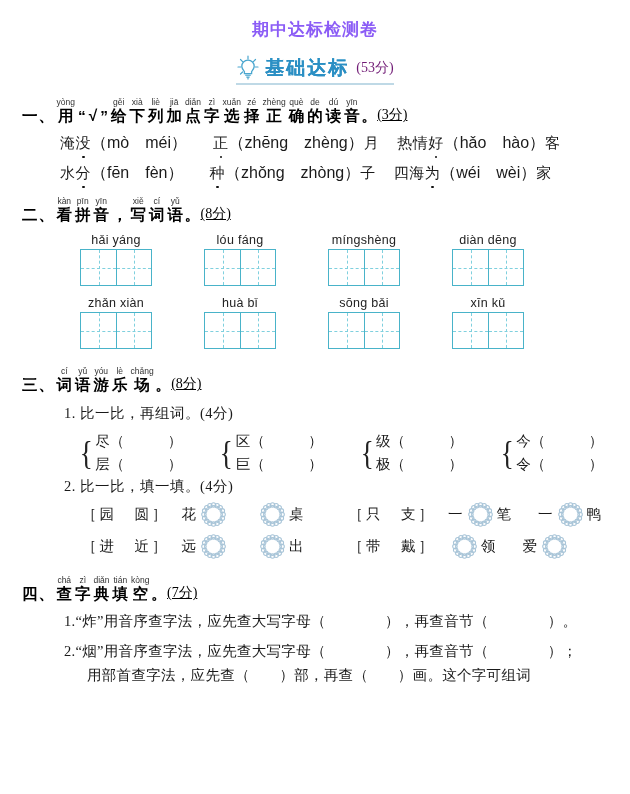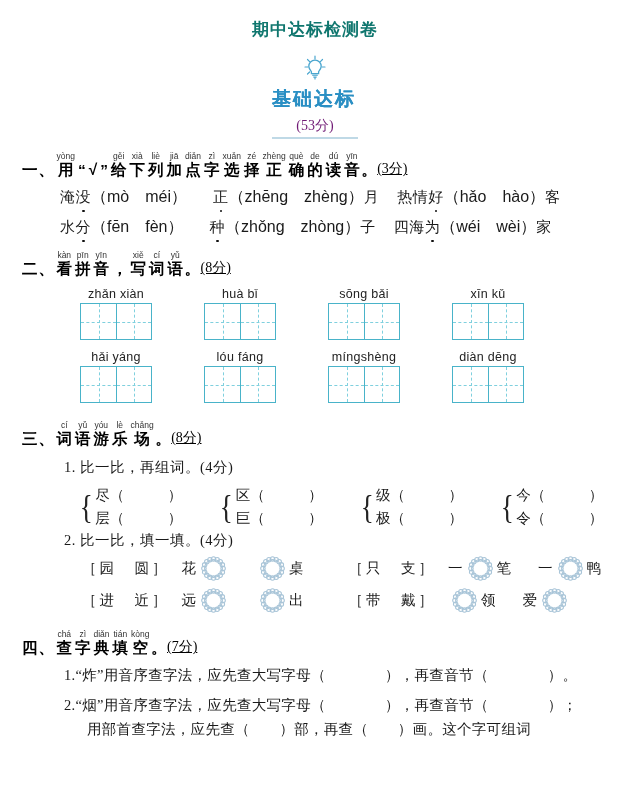--- a/index.html
+++ b/index.html
@@ -24,38 +24,37 @@
   }
 
   
   .paper-title {
     text-align: center;
     font-family: "Liberation Sans", "DejaVu Sans", sans-serif;
     font-weight: bold;
     font-size: 17px;
     letter-spacing: 1px;
     margin: 18px 0 0 0;
-    color: #0f766e;
+    color: #8b5cf6;
   }
 
   
   .banner {
     margin-top: 14px;
     display: flex;
     justify-content: center;
     align-items: flex-end;
   }
   .banner-inner {
     display: flex;
     align-items: center;
     gap: 5px;
     padding-bottom: 2px;
     border-bottom: 2px solid #bfd9e6;
     position: relative;
-    flex-direction: column;
   }
   .bulb-icon { display: block; }
   .banner-text {
     font-family: "Liberation Sans", "DejaVu Sans", sans-serif;
     font-weight: bold;
     font-size: 19px;
     letter-spacing: 2px;
     background: linear-gradient(180deg,#3aa9d4 0%, #1f7fb5 55%, #2f9ccb 100%);
     -webkit-background-clip: text;
     background-clip: text;
@@ -412,20 +411,51 @@
       <span class="ruby">
           <span class="py">yǔ</span>
           <span class="han">语</span>
         </span>
       <span class="tail">。</span>
       <span class="score">(8分)</span>
     </div>
 
     <div class="grid-row">
       <div class="grid-cellwrap">
+        <div class="grid-py">hǎi yáng</div>
+        <div class="tzg">
+            <div class="cell"></div>
+            <div class="cell"></div>
+          </div>
+      </div>
+      <div class="grid-cellwrap">
+        <div class="grid-py">lóu fáng</div>
+        <div class="tzg">
+            <div class="cell"></div>
+            <div class="cell"></div>
+          </div>
+      </div>
+      <div class="grid-cellwrap">
+        <div class="grid-py">míngshèng</div>
+        <div class="tzg">
+            <div class="cell"></div>
+            <div class="cell"></div>
+          </div>
+      </div>
+      <div class="grid-cellwrap">
+        <div class="grid-py">diàn dēng</div>
+        <div class="tzg">
+            <div class="cell"></div>
+            <div class="cell"></div>
+          </div>
+      </div>
+    </div>
+
+    <div class="grid-row">
+      <div class="grid-cellwrap">
         <div class="grid-py">zhǎn xiàn</div>
         <div class="tzg">
             <div class="cell"></div>
             <div class="cell"></div>
           </div>
       </div>
       <div class="grid-cellwrap">
         <div class="grid-py">huà  bǐ</div>
         <div class="tzg">
             <div class="cell"></div>
@@ -434,51 +464,20 @@
       </div>
       <div class="grid-cellwrap">
         <div class="grid-py">sōng bǎi</div>
         <div class="tzg">
             <div class="cell"></div>
             <div class="cell"></div>
           </div>
       </div>
       <div class="grid-cellwrap">
         <div class="grid-py">xīn  kǔ</div>
-        <div class="tzg">
-            <div class="cell"></div>
-            <div class="cell"></div>
-          </div>
-      </div>
-    </div>
-
-    <div class="grid-row">
-      <div class="grid-cellwrap">
-        <div class="grid-py">hǎi yáng</div>
-        <div class="tzg">
-            <div class="cell"></div>
-            <div class="cell"></div>
-          </div>
-      </div>
-      <div class="grid-cellwrap">
-        <div class="grid-py">lóu fáng</div>
-        <div class="tzg">
-            <div class="cell"></div>
-            <div class="cell"></div>
-          </div>
-      </div>
-      <div class="grid-cellwrap">
-        <div class="grid-py">míngshèng</div>
-        <div class="tzg">
-            <div class="cell"></div>
-            <div class="cell"></div>
-          </div>
-      </div>
-      <div class="grid-cellwrap">
-        <div class="grid-py">diàn dēng</div>
         <div class="tzg">
             <div class="cell"></div>
             <div class="cell"></div>
           </div>
       </div>
     </div>
   </div>
 
   <div class="sec" style="margin-top:18px;">
     <div class="sec-head">

